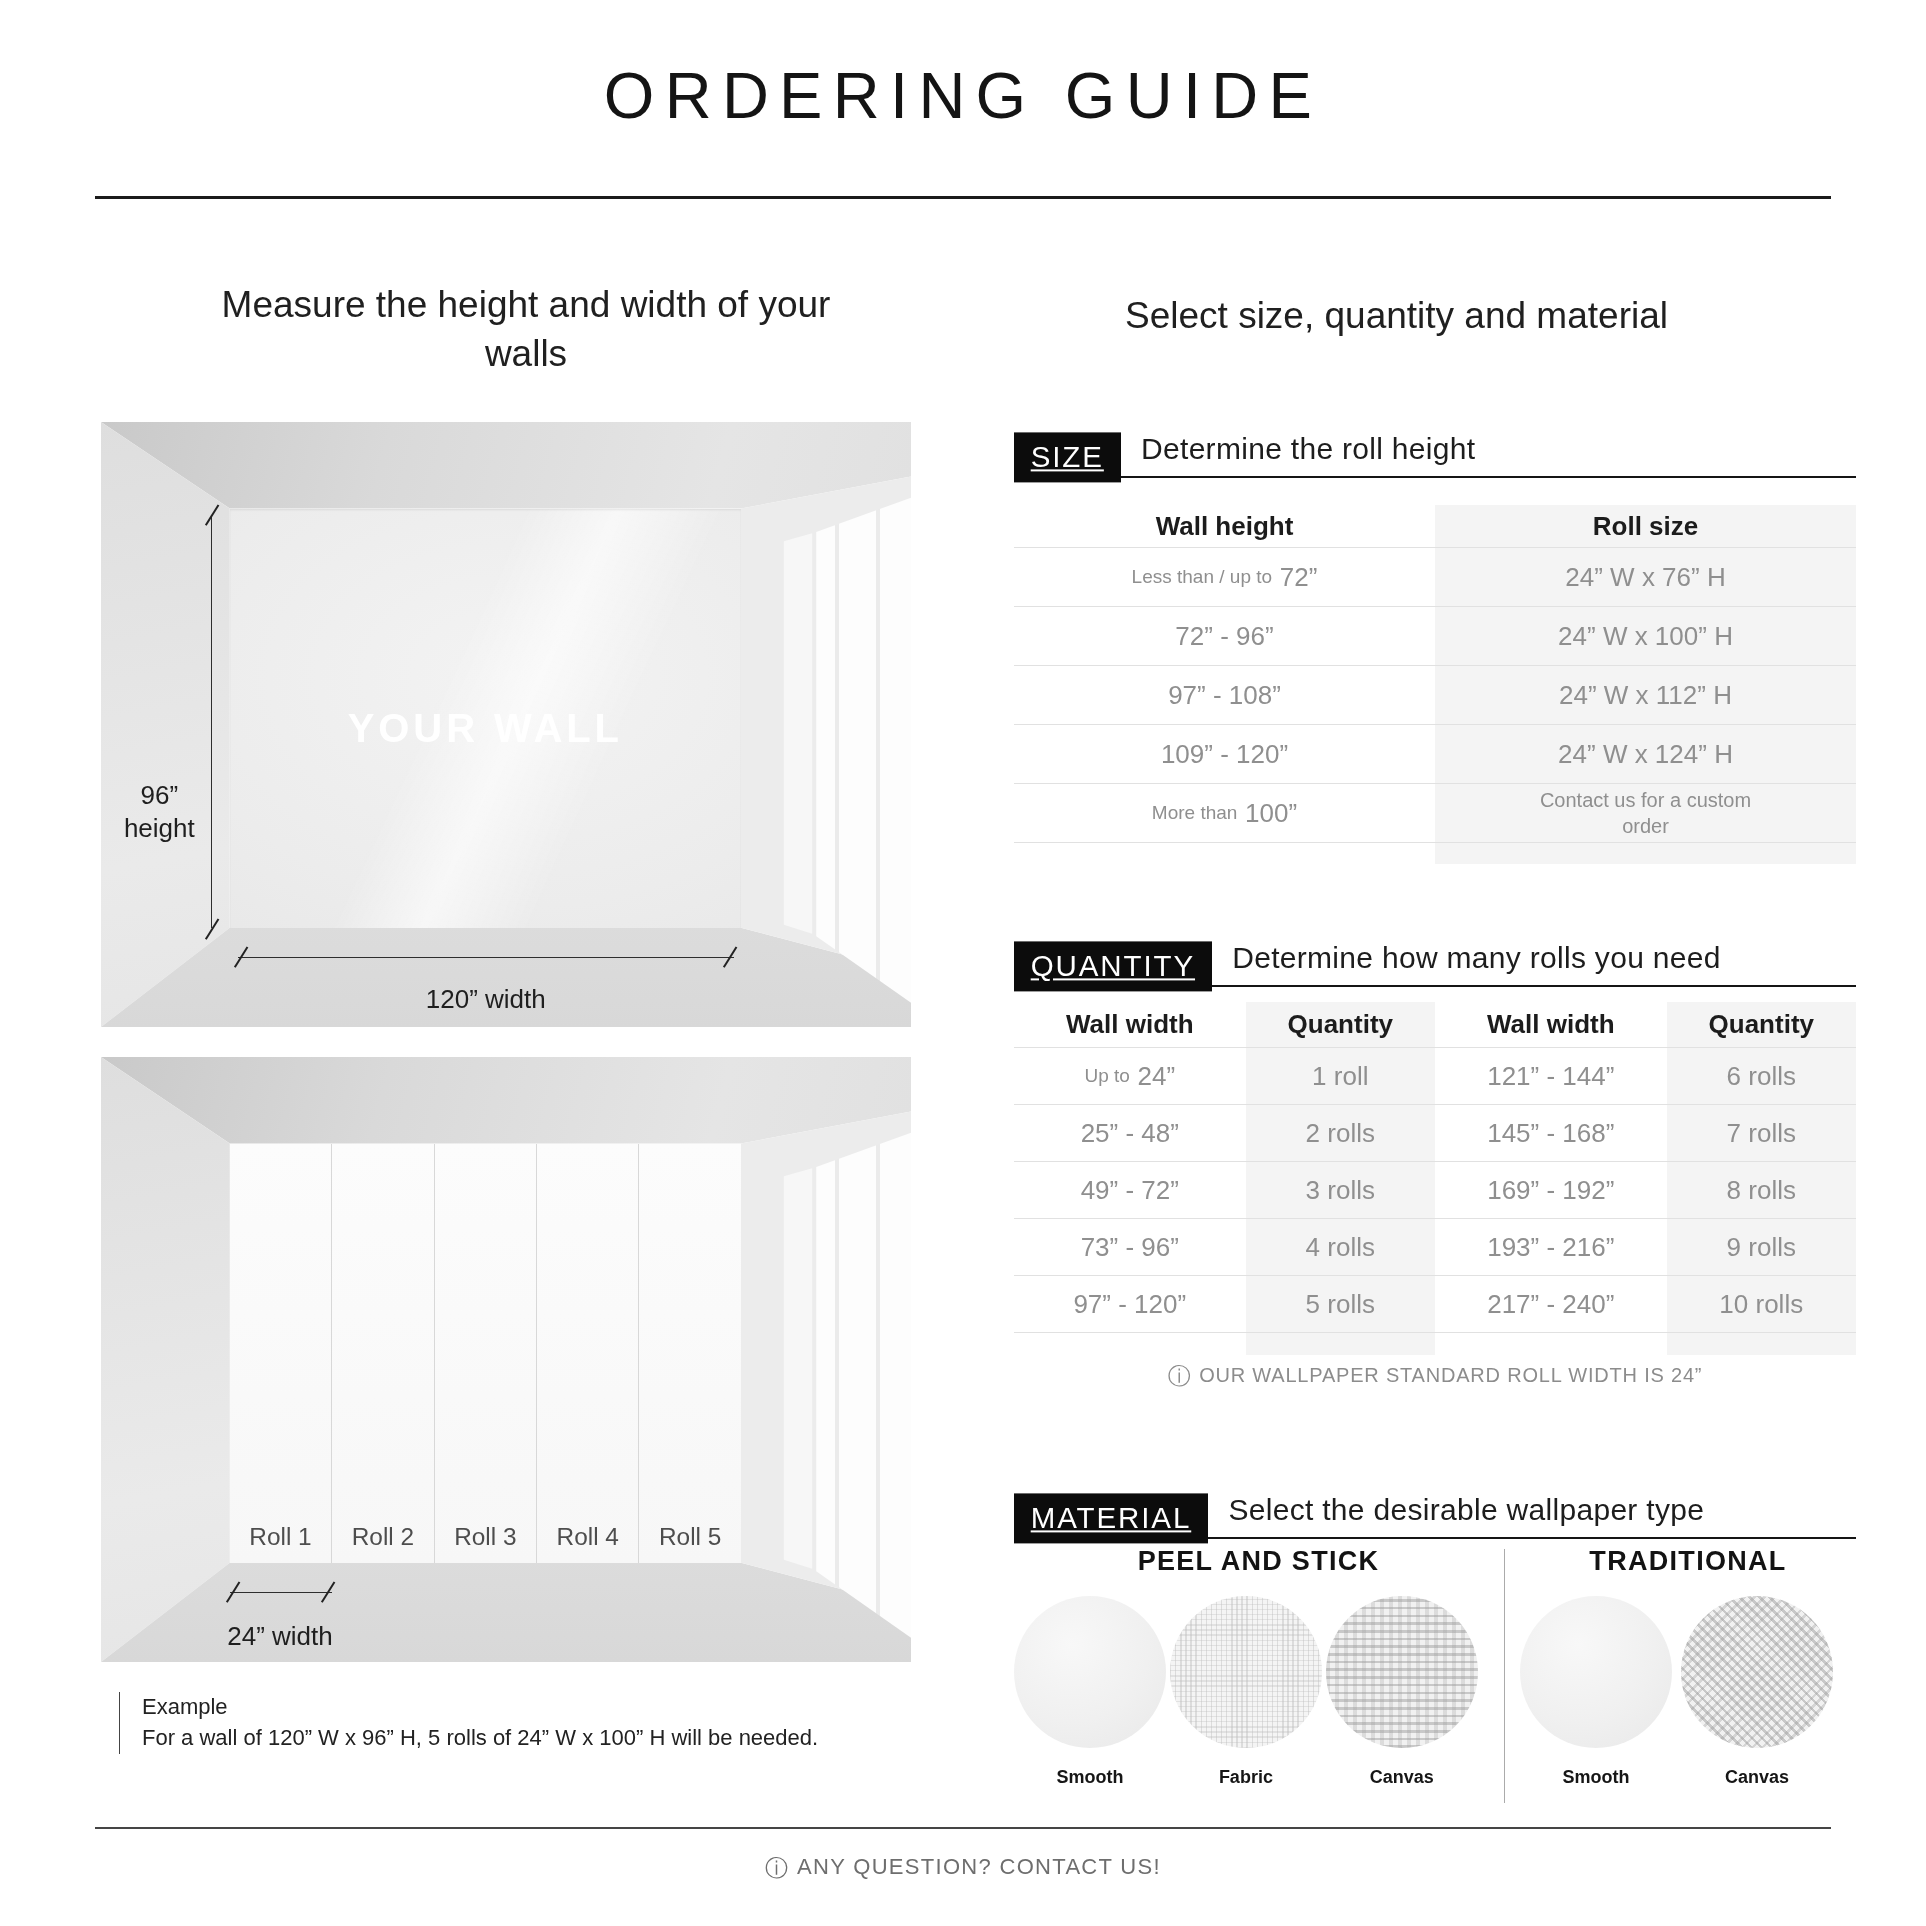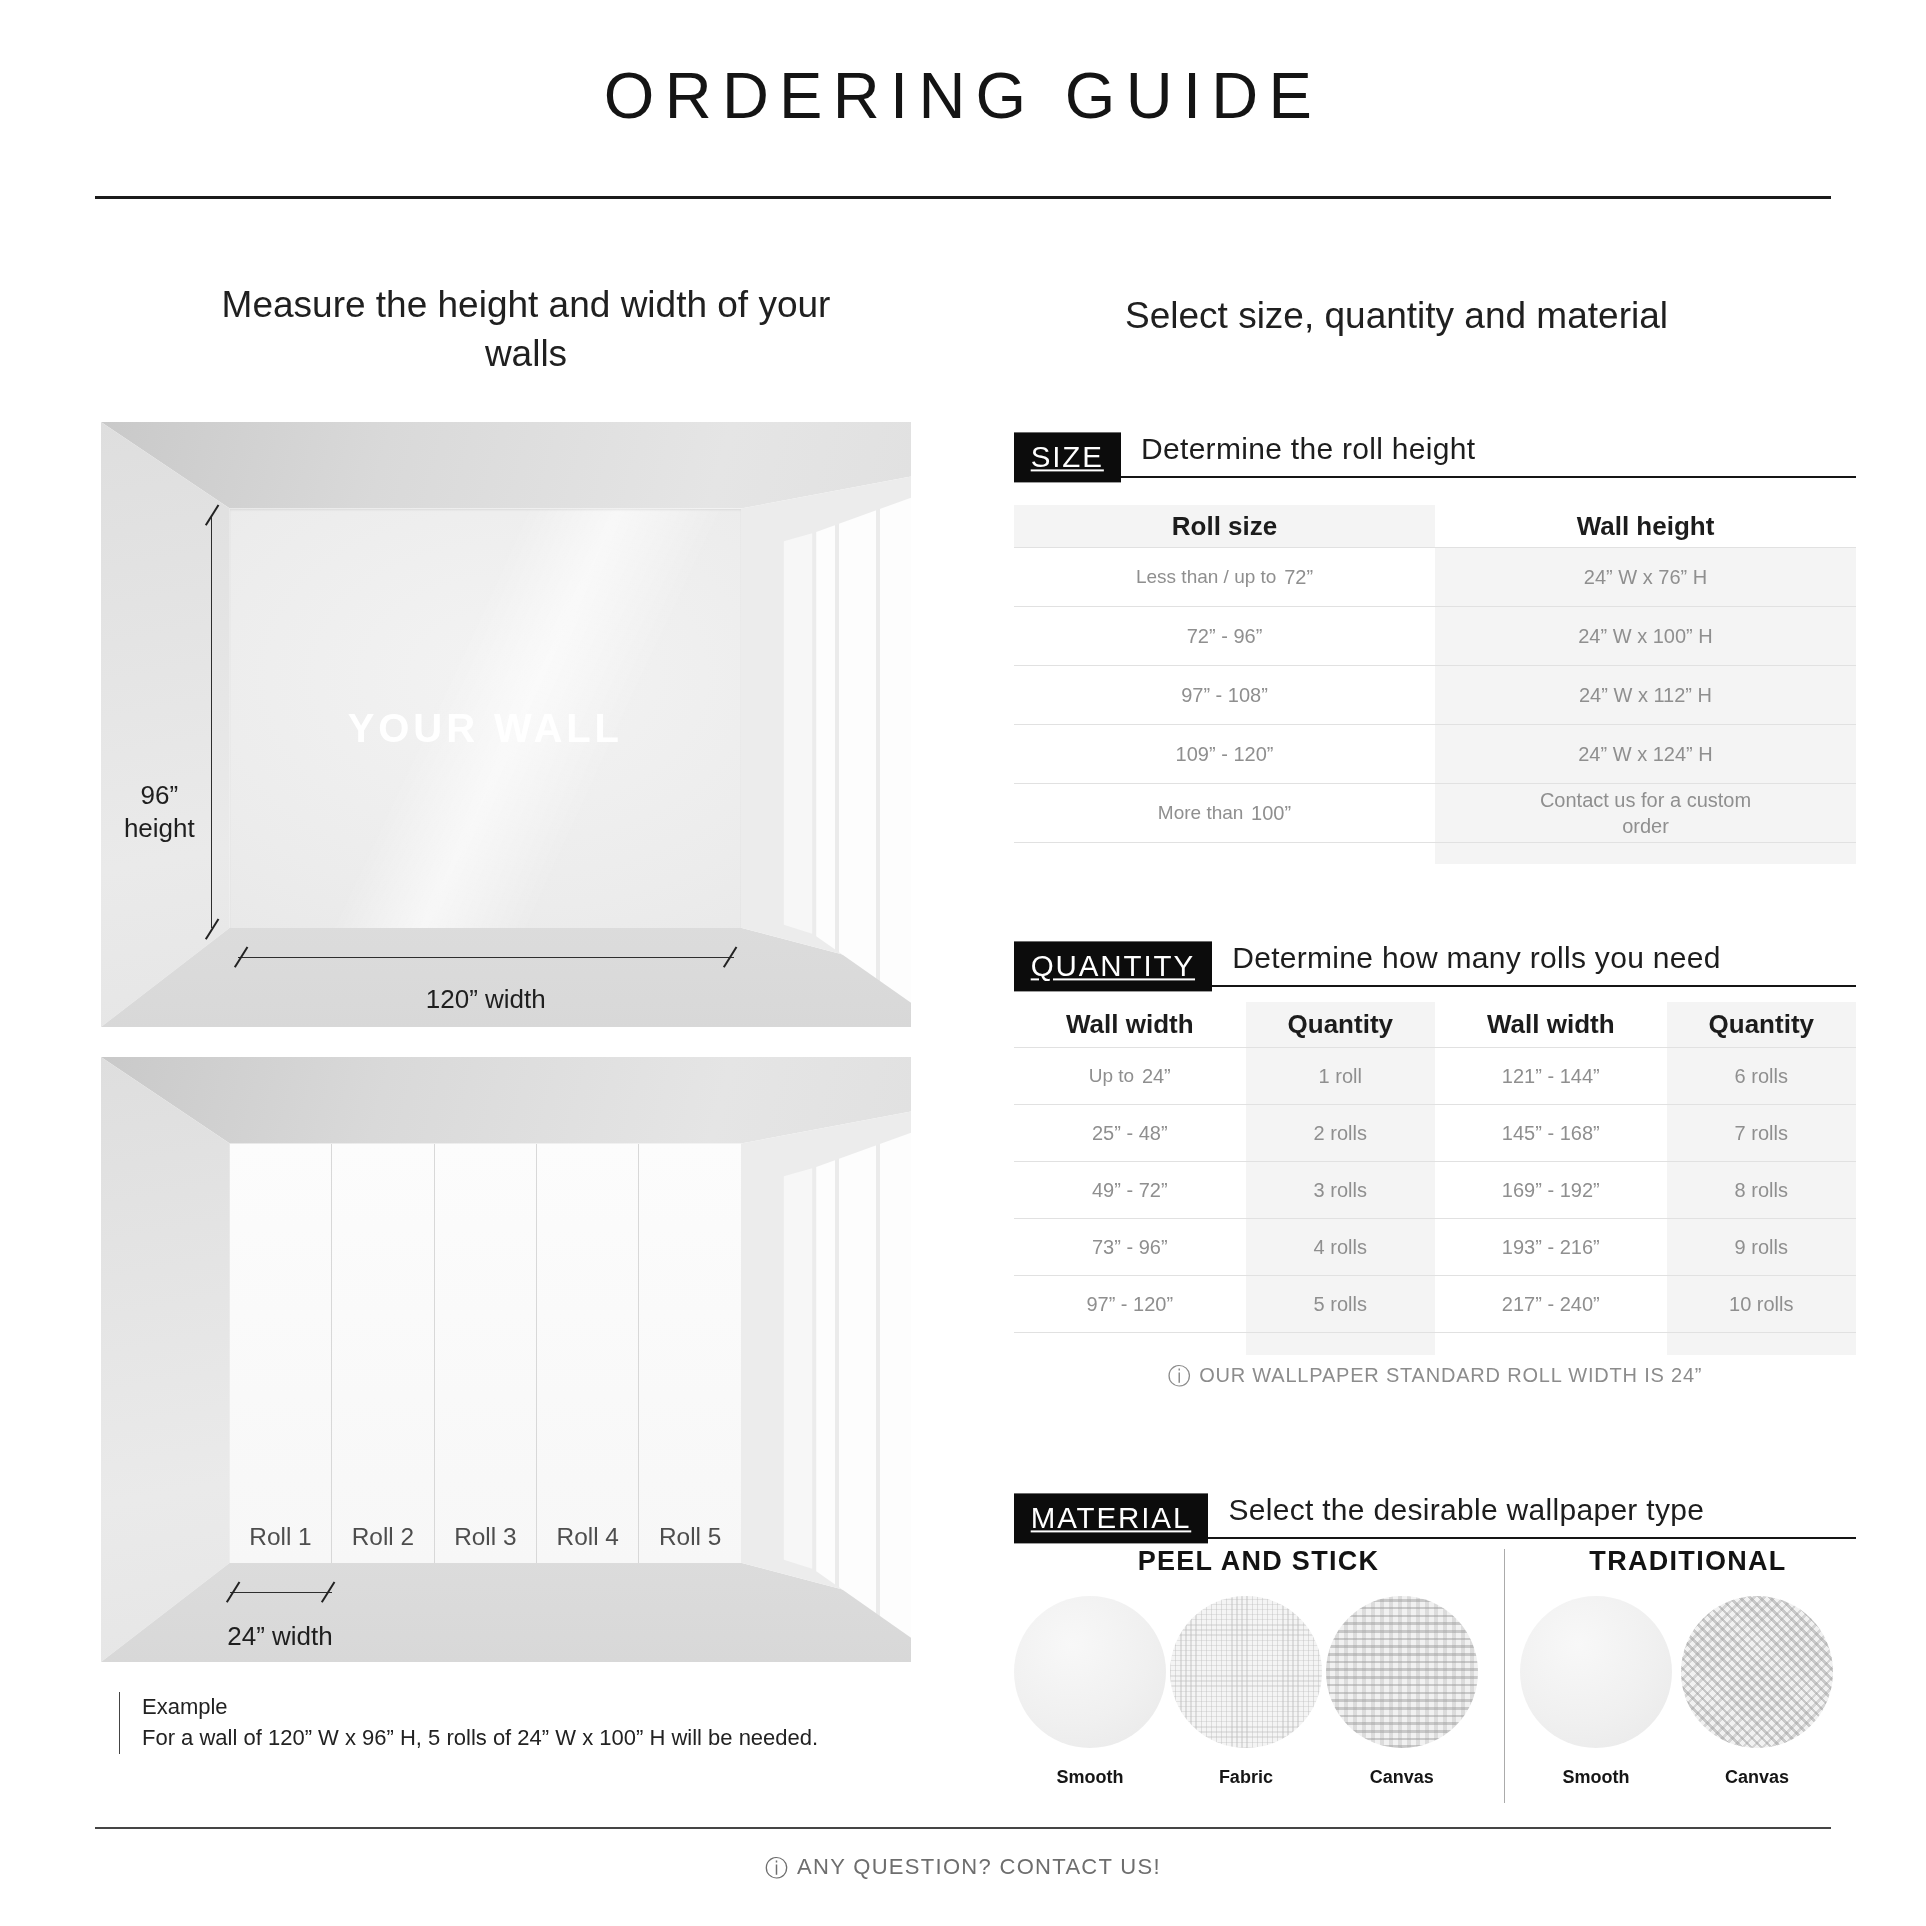--- a/index.html
+++ b/index.html
@@ -75,21 +75,21 @@
   .sec-head--mat{top:1482px;}
   .badge{background:#0c0c0c;color:#fff;font-size:29.5px;font-weight:500;letter-spacing:1.9px;
     padding:10.3px 16.7px;line-height:1;transform:translateY(6.4px);text-decoration:underline;}
   .sec-title{font-size:30px;color:#1d1d1d;margin-left:20.5px;padding-bottom:10.3px;
     font-weight:400;letter-spacing:0.3px;}
 
   .t-cell{display:flex;align-items:center;justify-content:center;text-align:center;}
   .shade{background:#f4f4f4;}
   .pre{font-size:19px;margin-right:7.7px;color:#8f8f8f;}
   .pre:empty{display:none;margin:0;}
-  .val{font-size:20px;color:#8f8f8f;}
+  .val{font-size:26px;color:#8f8f8f;}
 
   .size-table{position:absolute;left:1014px;top:505px;width:842px;display:grid;
     grid-template-columns:1fr 1fr;}
   .size-table .head{height:42px;font-weight:600;color:#1c1c1c;font-size:26px;}
   .size-table .body{height:58px;border-top:1.3px solid #e1e1e1;}
   .size-table .spacer{height:20.5px;border-top:1.3px solid #e1e1e1;}
   .contact{font-size:20px;line-height:1.3;max-width:225px;color:#8f8f8f;}
 
   .qty-table{position:absolute;left:1014px;top:1002px;width:842px;display:grid;
     grid-template-columns:1.1fr .9fr 1.1fr .9fr;}
@@ -197,22 +197,22 @@
   <div class="example">
     <div>Example</div>
     <div>For a wall of 120” W x 96” H, 5 rolls of 24” W x 100” H will be needed.</div>
   </div>
 
   <div class="sec-head sec-head--size">
     <span class="badge">SIZE</span>
     <span class="sec-title">Determine the roll height</span>
   </div>
   <div class="size-table">
+    <div class="t-cell head">Wall height</div>
     <div class="t-cell head shade">Roll size</div>
-    <div class="t-cell head">Wall height</div>
 
     <div class="t-cell body">
       <span class="pre">Less than / up to</span>
       <span class="val">72”</span>
     </div>
     <div class="t-cell body shade">
       <span class="val">24” W x 76” H</span>
     </div>
 
     <div class="t-cell body">

